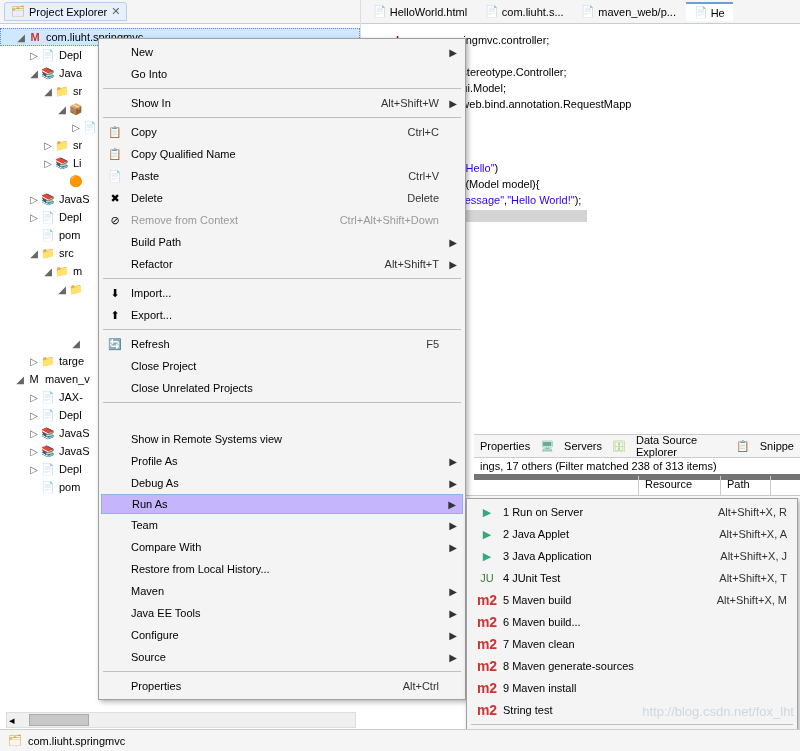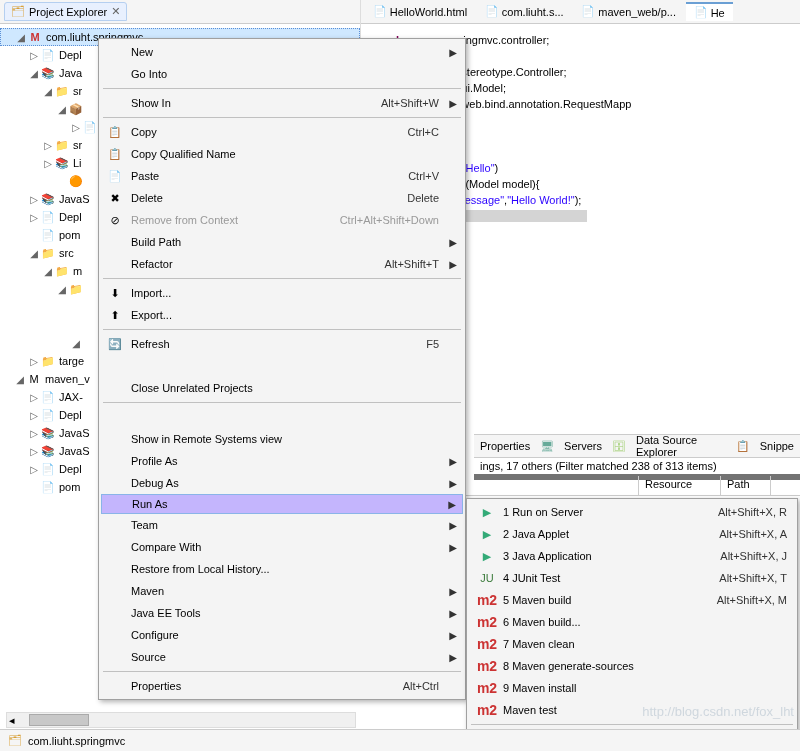--- a/index.html
+++ b/index.html
@@ -309,20 +309,21 @@
       <span class="lab">Export...</span>
     </div>
     <div class="sep"></div>
     <div class="mi">
       <span class="mic">🔄</span>
       <span class="lab">Refresh</span>
       <span class="short">F5</span>
     </div>
     <div class="mi">
       <span class="mic"></span>
+      <span class="lab">Close Project</span>
     </div>
     <div class="mi">
       <span class="mic"></span>
       <span class="lab">Close Unrelated Projects</span>
     </div>
     <div class="sep"></div>
     <div class="mi">
       <span class="mic"></span>
     </div>
     <div class="mi">
@@ -442,21 +443,21 @@
     <div class="si">
       <span class="sic">
         <span class="m2">m2</span>
       </span>
       <span class="slab">9 Maven install</span>
     </div>
     <div class="si">
       <span class="sic">
         <span class="m2">m2</span>
       </span>
-      <span class="slab">Maven test</span>
+      <span class="slab">String test</span>
     </div>
     <div class="sep"></div>
     <div class="si">
       <span class="sic"></span>
       <span class="slab">Run Configurations...</span>
     </div>
   </div>
 
 <div class="scroll-bar">
     <span style="margin:0 2px">◂</span>

